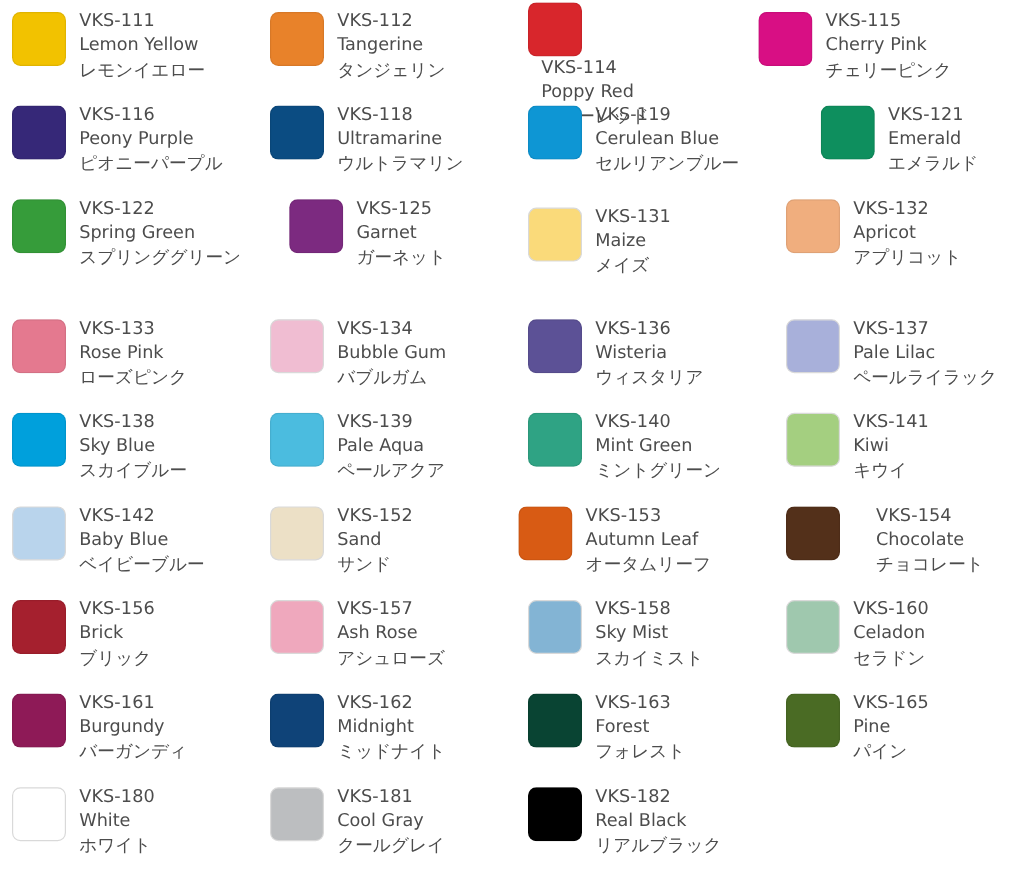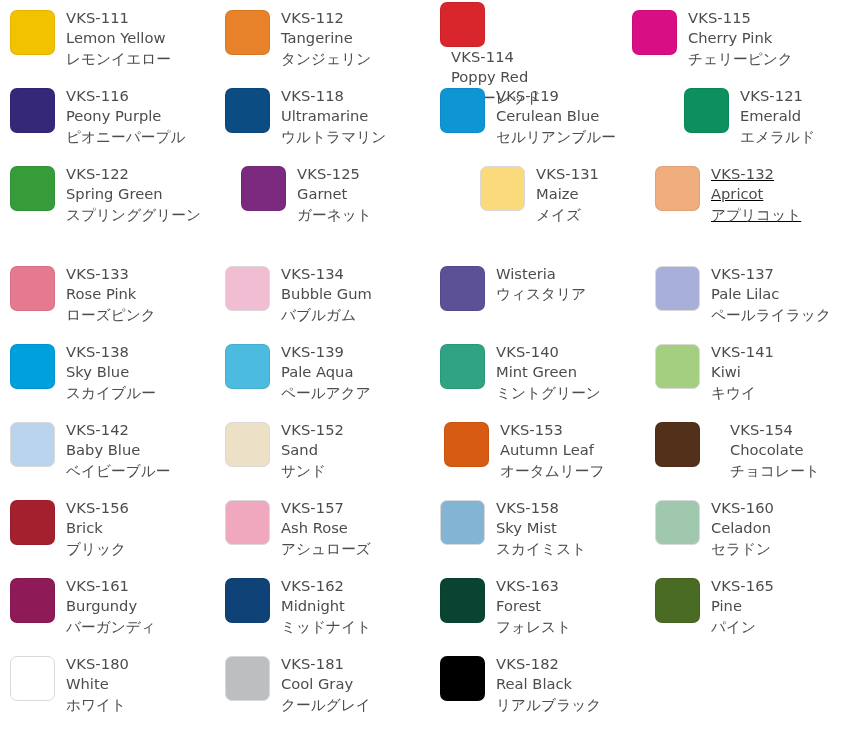--- a/index.html
+++ b/index.html
@@ -140,29 +140,29 @@
       </div>
     </div>
     <div class="swatch-cell" style="left: 225px; top: 164px; margin-left: 16px;">
       <div class="swatch-chip" style="background: rgb(124, 42, 128);"></div>
       <div class="swatch-text">
         <span class="swatch-code">VKS-125</span>
         <span class="swatch-name-en">Garnet</span>
         <span class="swatch-name-ja">ガーネット</span>
       </div>
     </div>
-    <div class="swatch-cell" style="left: 440px; top: 164px; margin-left: 40px;">
+    <div class="swatch-cell" style="left: 440px; top: 171px;">
       <div class="swatch-chip light-outline" style="background: rgb(250, 218, 122);"></div>
       <div class="swatch-text">
         <span class="swatch-code">VKS-131</span>
         <span class="swatch-name-en">Maize</span>
         <span class="swatch-name-ja">メイズ</span>
       </div>
     </div>
-    <div class="swatch-cell" style="left: 655px; top: 164px; text-decoration: underline;">
+    <div class="swatch-cell" style="left: 655px; top: 164px;">
       <div class="swatch-chip" style="background: rgb(240, 174, 126);"></div>
       <div class="swatch-text">
         <span class="swatch-code">VKS-132</span>
         <span class="swatch-name-en">Apricot</span>
         <span class="swatch-name-ja">アプリコット</span>
       </div>
     </div>
     <div class="swatch-cell" style="left: 10px; top: 264px;">
       <div class="swatch-chip" style="background: rgb(228, 121, 143);"></div>
       <div class="swatch-text">
@@ -175,20 +175,21 @@
       <div class="swatch-chip light-outline" style="background: rgb(240, 189, 210);"></div>
       <div class="swatch-text">
         <span class="swatch-code">VKS-134</span>
         <span class="swatch-name-en">Bubble Gum</span>
         <span class="swatch-name-ja">バブルガム</span>
       </div>
     </div>
     <div class="swatch-cell" style="left: 440px; top: 264px;">
       <div class="swatch-chip" style="background: rgb(92, 81, 150);"></div>
       <div class="swatch-text">
+        <span class="swatch-code">VKS-136</span>
         <span class="swatch-name-en">Wisteria</span>
         <span class="swatch-name-ja">ウィスタリア</span>
       </div>
     </div>
     <div class="swatch-cell" style="left: 655px; top: 264px;">
       <div class="swatch-chip light-outline" style="background: rgb(168, 176, 218);"></div>
       <div class="swatch-text">
         <span class="swatch-code">VKS-137</span>
         <span class="swatch-name-en">Pale Lilac</span>
         <span class="swatch-name-ja">ペールライラック</span>
@@ -235,21 +236,21 @@
       </div>
     </div>
     <div class="swatch-cell" style="left: 225px; top: 420px;">
       <div class="swatch-chip light-outline" style="background: rgb(236, 224, 198);"></div>
       <div class="swatch-text">
         <span class="swatch-code">VKS-152</span>
         <span class="swatch-name-en">Sand</span>
         <span class="swatch-name-ja">サンド</span>
       </div>
     </div>
-    <div class="swatch-cell" style="left: 444px; top: 420px;">
+    <div class="swatch-cell" style="left: 432px; top: 420px;">
       <div class="swatch-chip" style="background: rgb(216, 91, 20);"></div>
       <div class="swatch-text">
         <span class="swatch-code">VKS-153</span>
         <span class="swatch-name-en">Autumn Leaf</span>
         <span class="swatch-name-ja">オータムリーフ</span>
       </div>
     </div>
     <div class="swatch-cell" style="left: 655px; top: 420px; gap: 19px;">
       <div class="swatch-chip" style="background: rgb(83, 48, 26);"></div>
       <div class="swatch-text">

